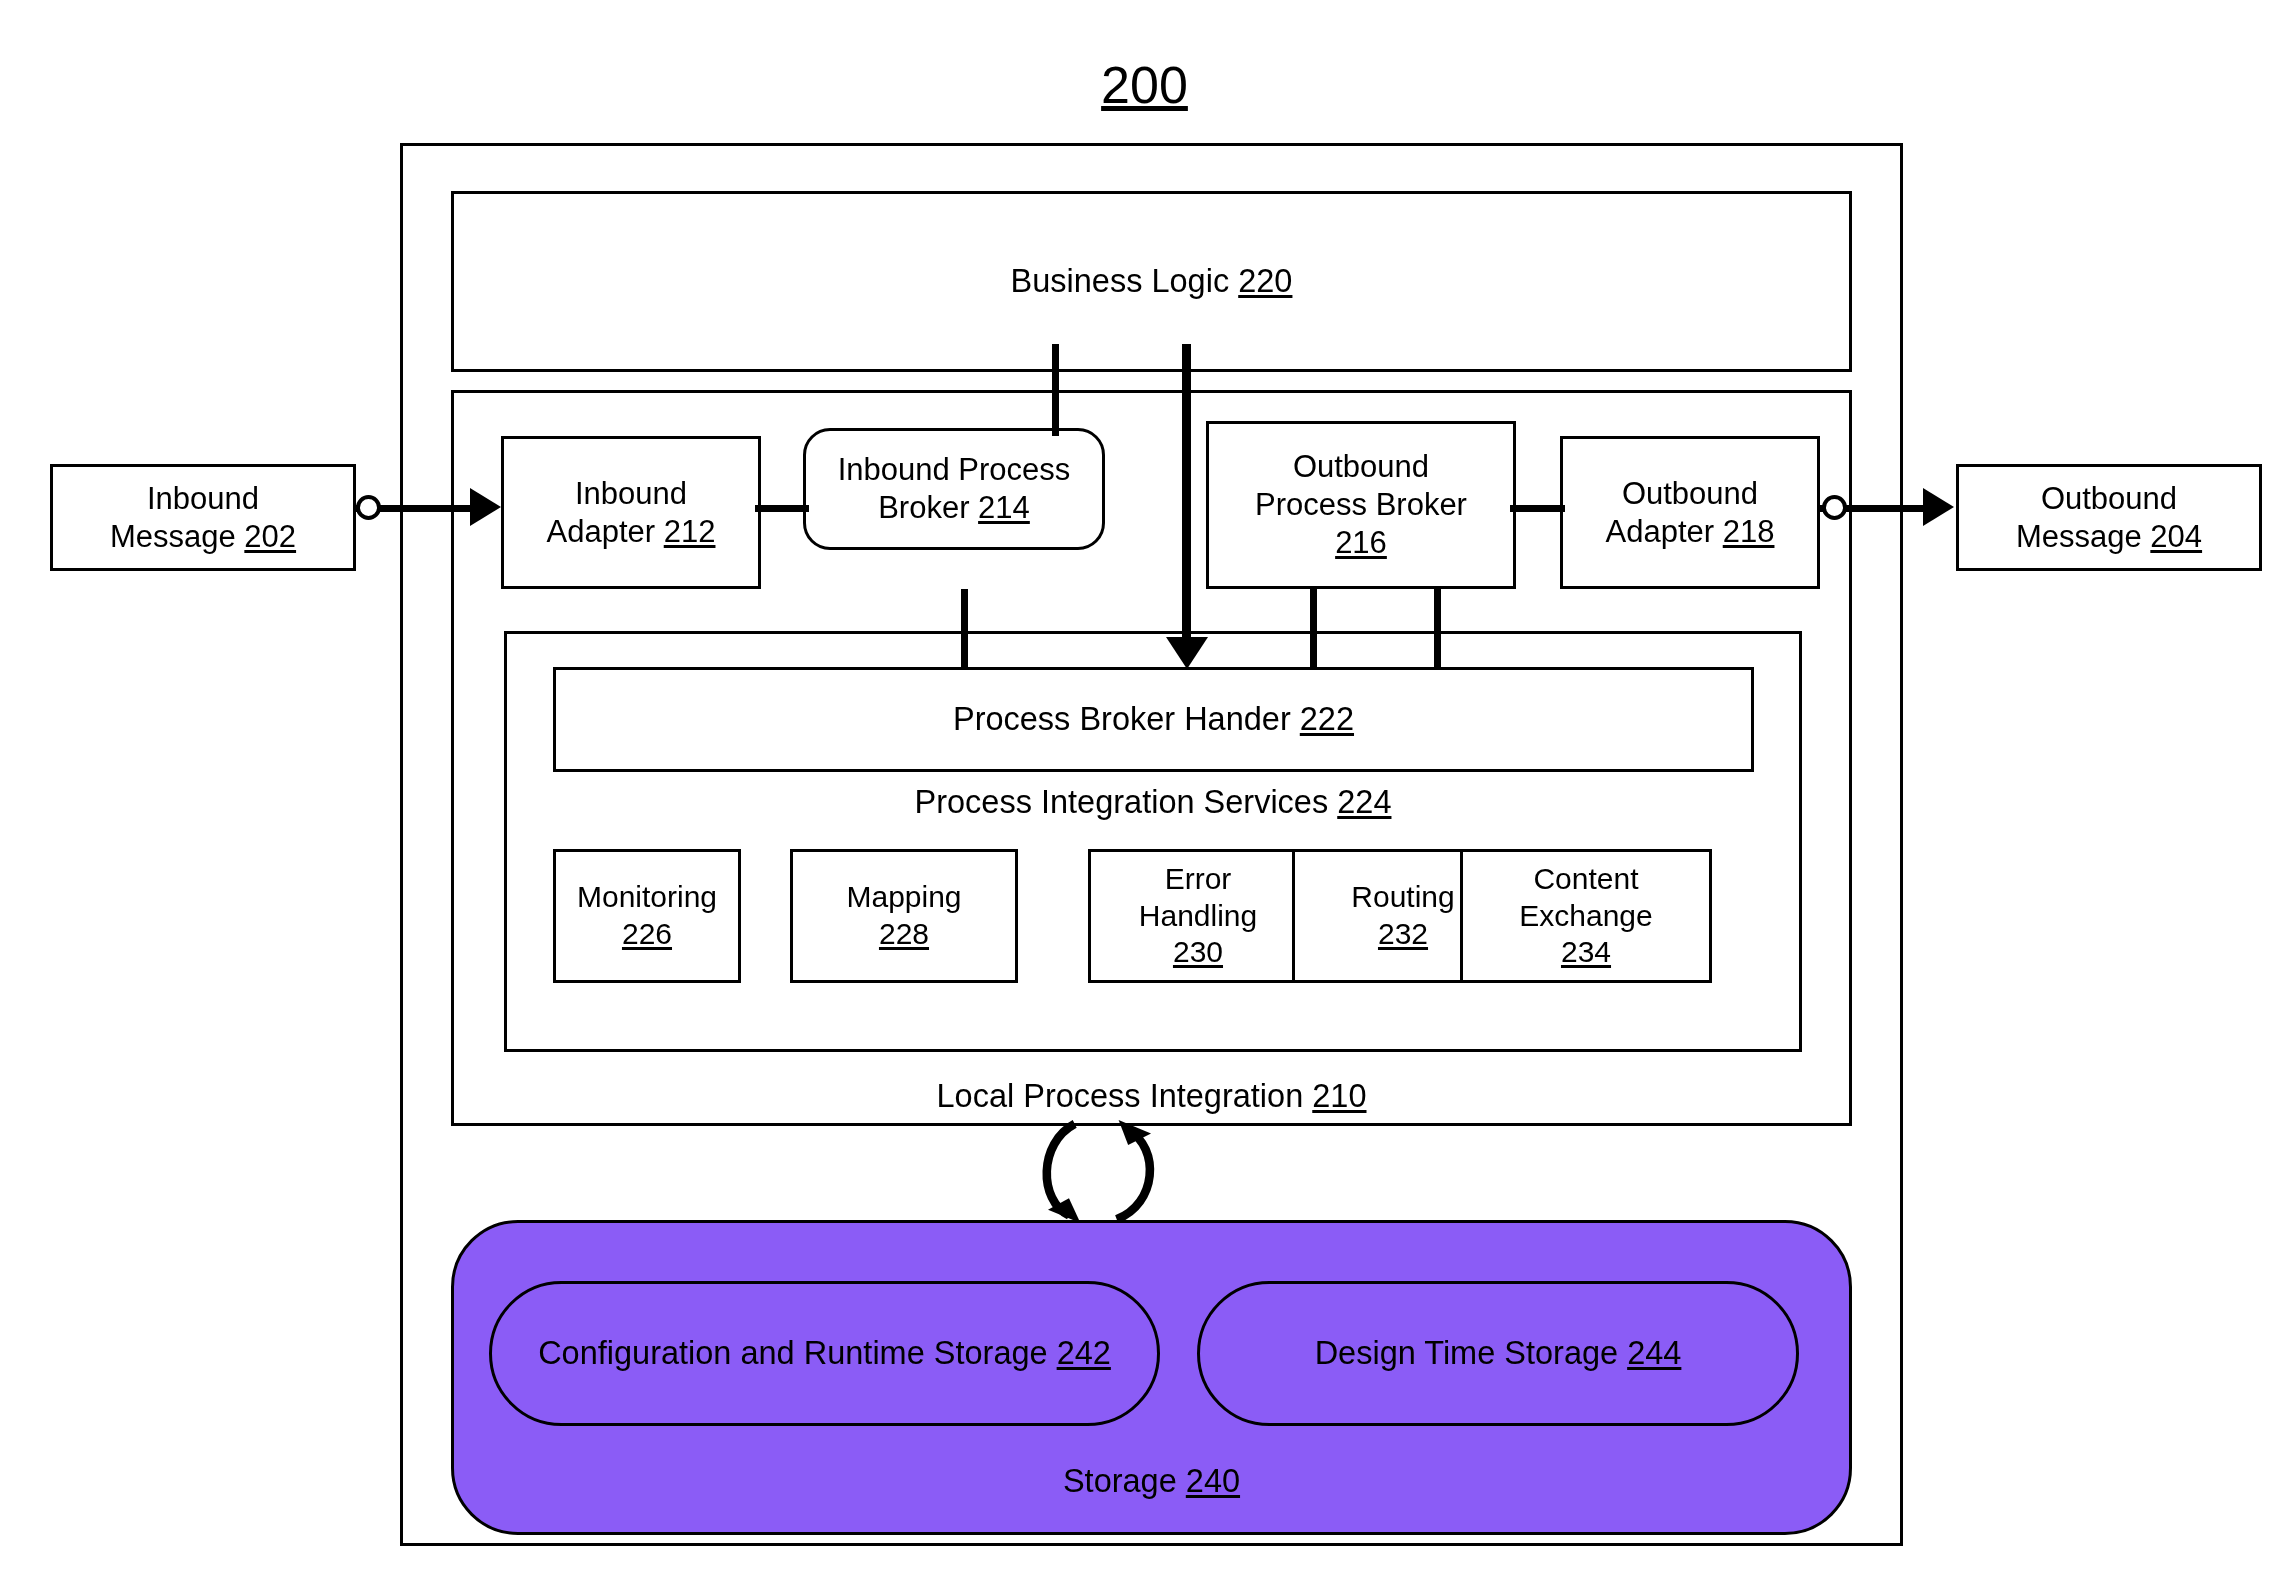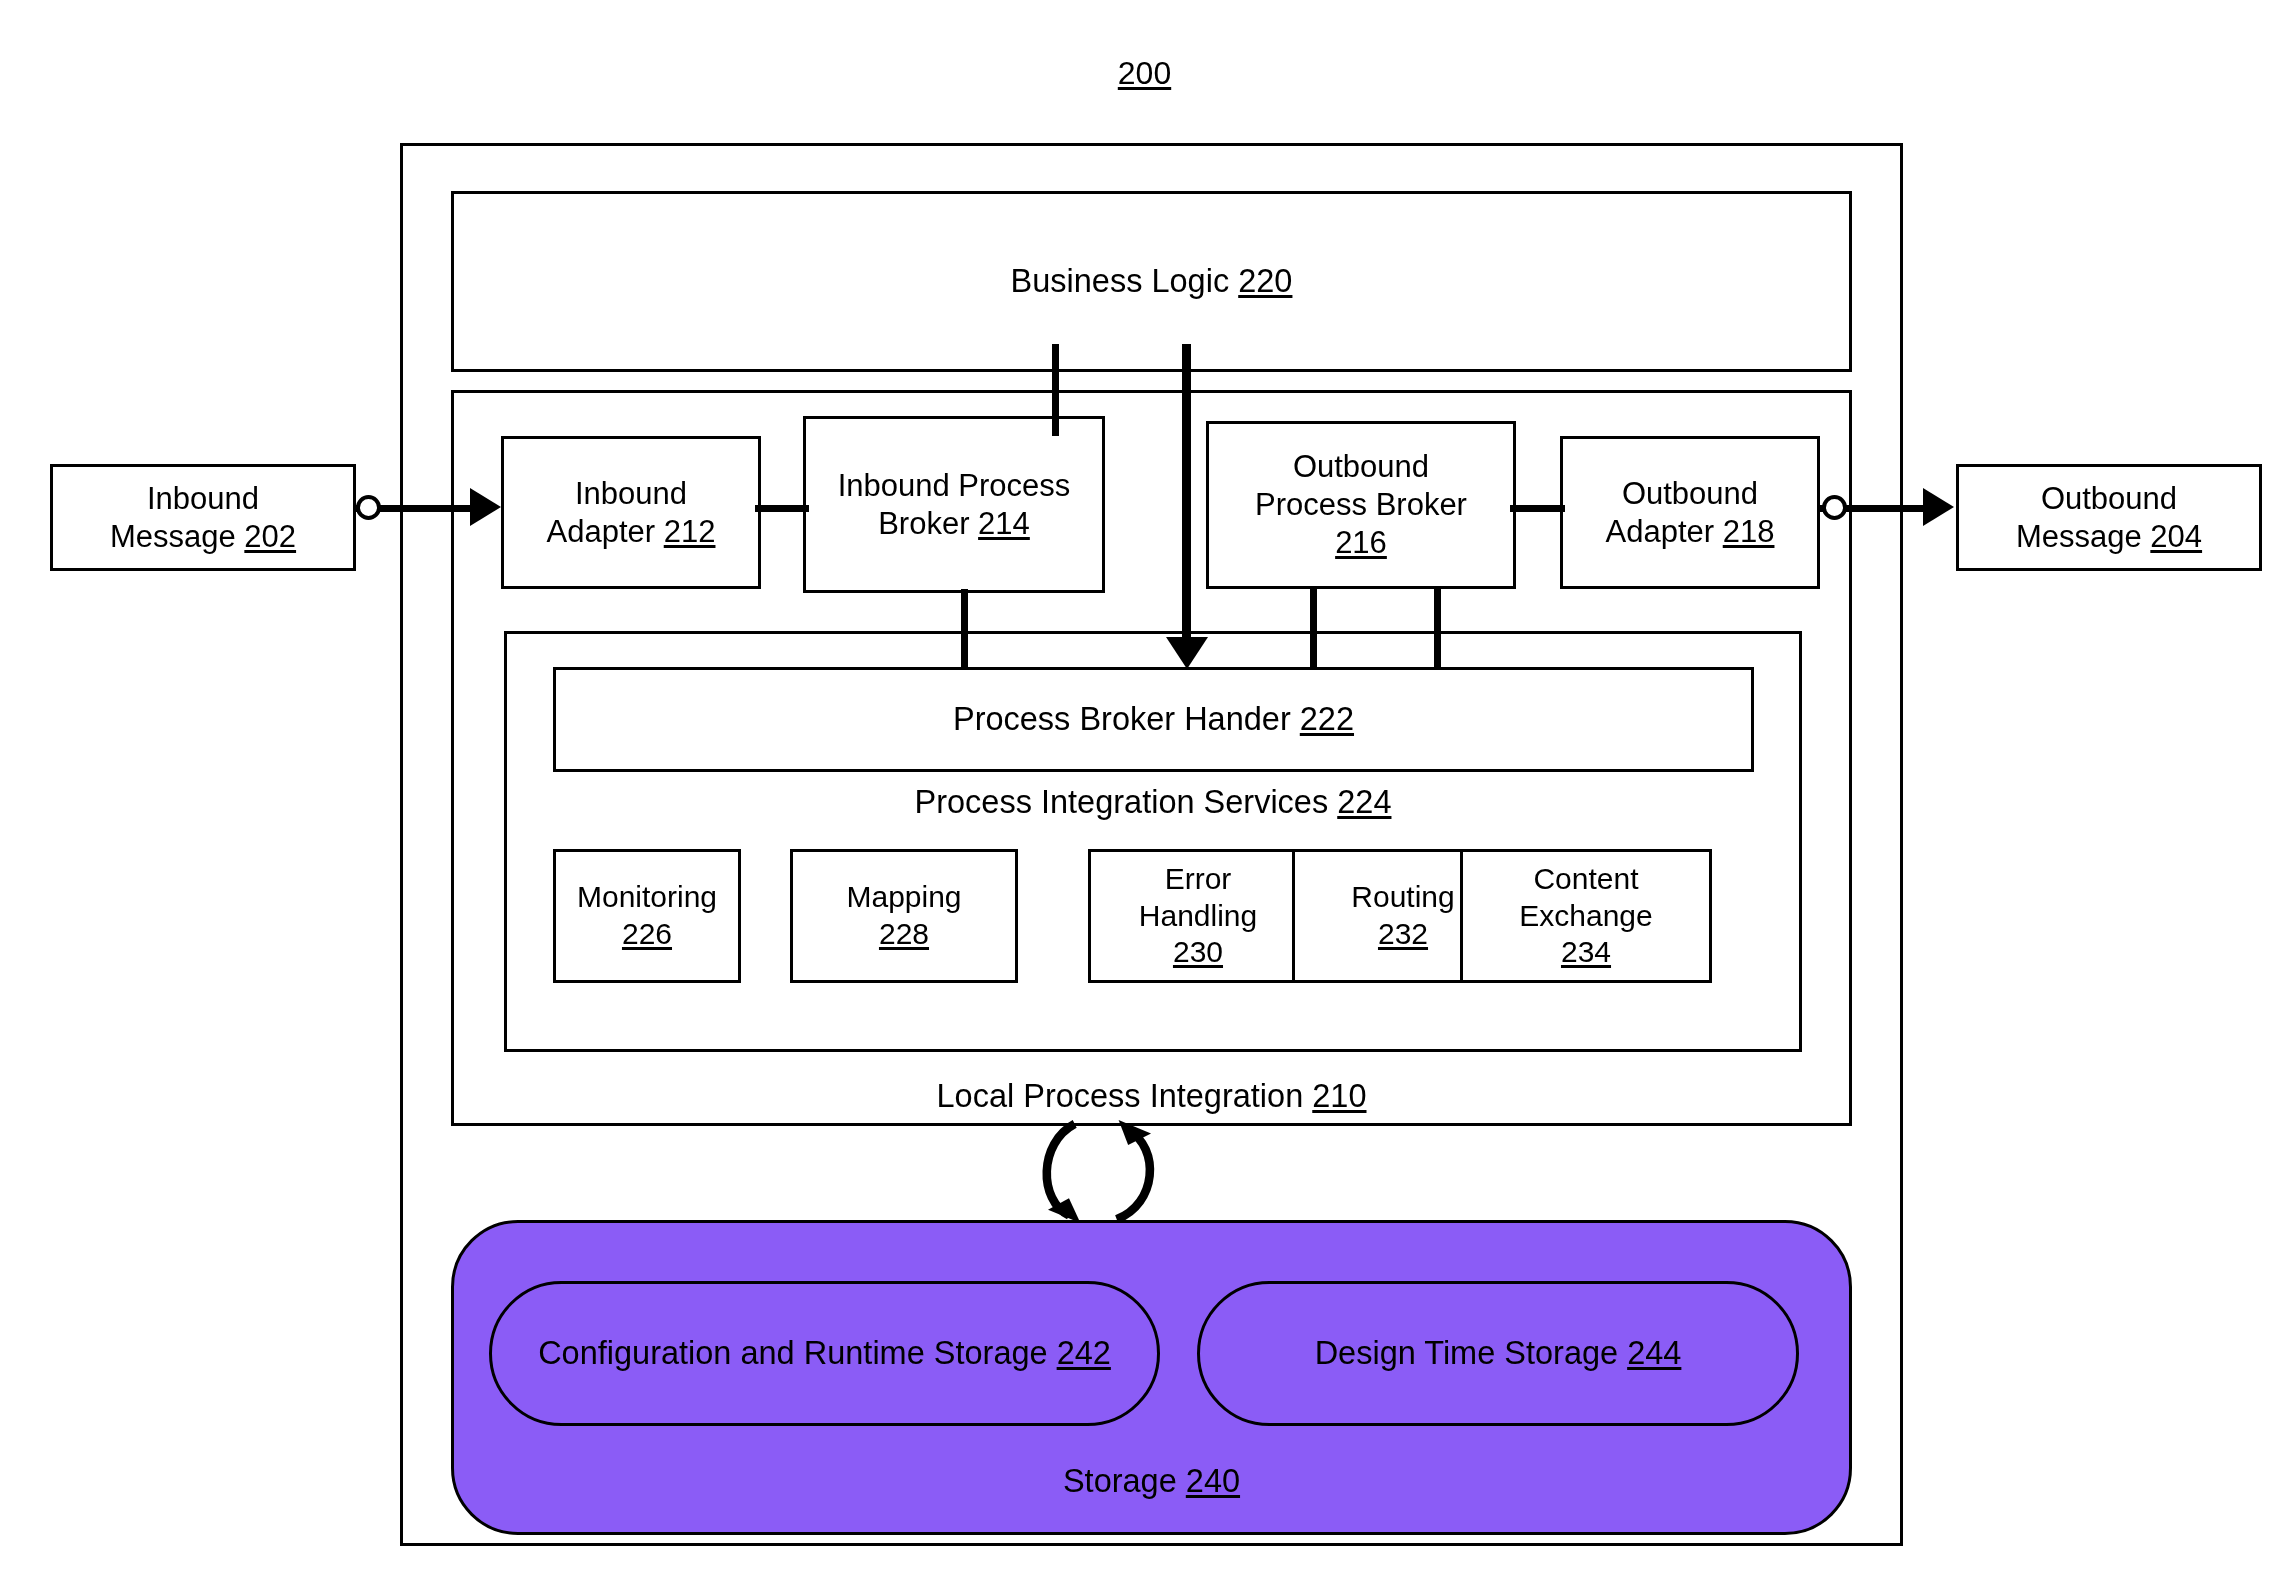--- a/index.html
+++ b/index.html
@@ -70,34 +70,34 @@
 
   
   .t-title   { font-size: 40px; font-weight: 400; }
   .t-big     { font-size: 32.5px; }
   .t-mid     { font-size: 31px; }
   .t-small   { font-size: 30px; }
 
   
   #fig-title {
     left: 0; top: 55px; width: 2289px;
-    font-size: 32px;
+    font-size: 52px;
   }
 
   #outer-frame   { left: 400px;  top: 143px;  width: 1503px; height: 1403px; }
   #business-logic{ left: 451px;  top: 191px;  width: 1401px; height: 181px; }
   #lpi-frame     { left: 451px;  top: 390px;  width: 1401px; height: 736px; }
   #pis-frame     { left: 504px;  top: 631px;  width: 1298px; height: 421px; }
   #pbh-box       { left: 553px;  top: 667px;  width: 1201px; height: 105px; }
 
   #inbound-msg   { left: 50px;   top: 464px;  width: 306px;  height: 107px; }
   #outbound-msg  { left: 1956px; top: 464px;  width: 306px;  height: 107px; }
 
   #inbound-adapter  { left: 501px;  top: 436px; width: 260px; height: 153px; }
-  #inbound-broker   { left: 803px;  top: 416px; width: 302px; height: 177px; }
+  #inbound-broker   { left: 803px;  top: 428px; width: 302px; height: 122px; border-radius: 27px; }
   #outbound-broker  { left: 1206px; top: 421px; width: 310px; height: 168px; }
   #outbound-adapter { left: 1560px; top: 436px; width: 260px; height: 153px; }
 
   #pis-label     { left: 504px;  top: 784px;  width: 1298px; }
   #lpi-label     { left: 451px;  top: 1078px; width: 1401px; }
 
   .svc { top: 849px; height: 134px; }
   #svc-monitoring { left: 553px;  width: 188px; }
   #svc-mapping    { left: 790px;  width: 228px; }
   #svc-error      { left: 1044px; width: 220px; margin-left: 44px; }

